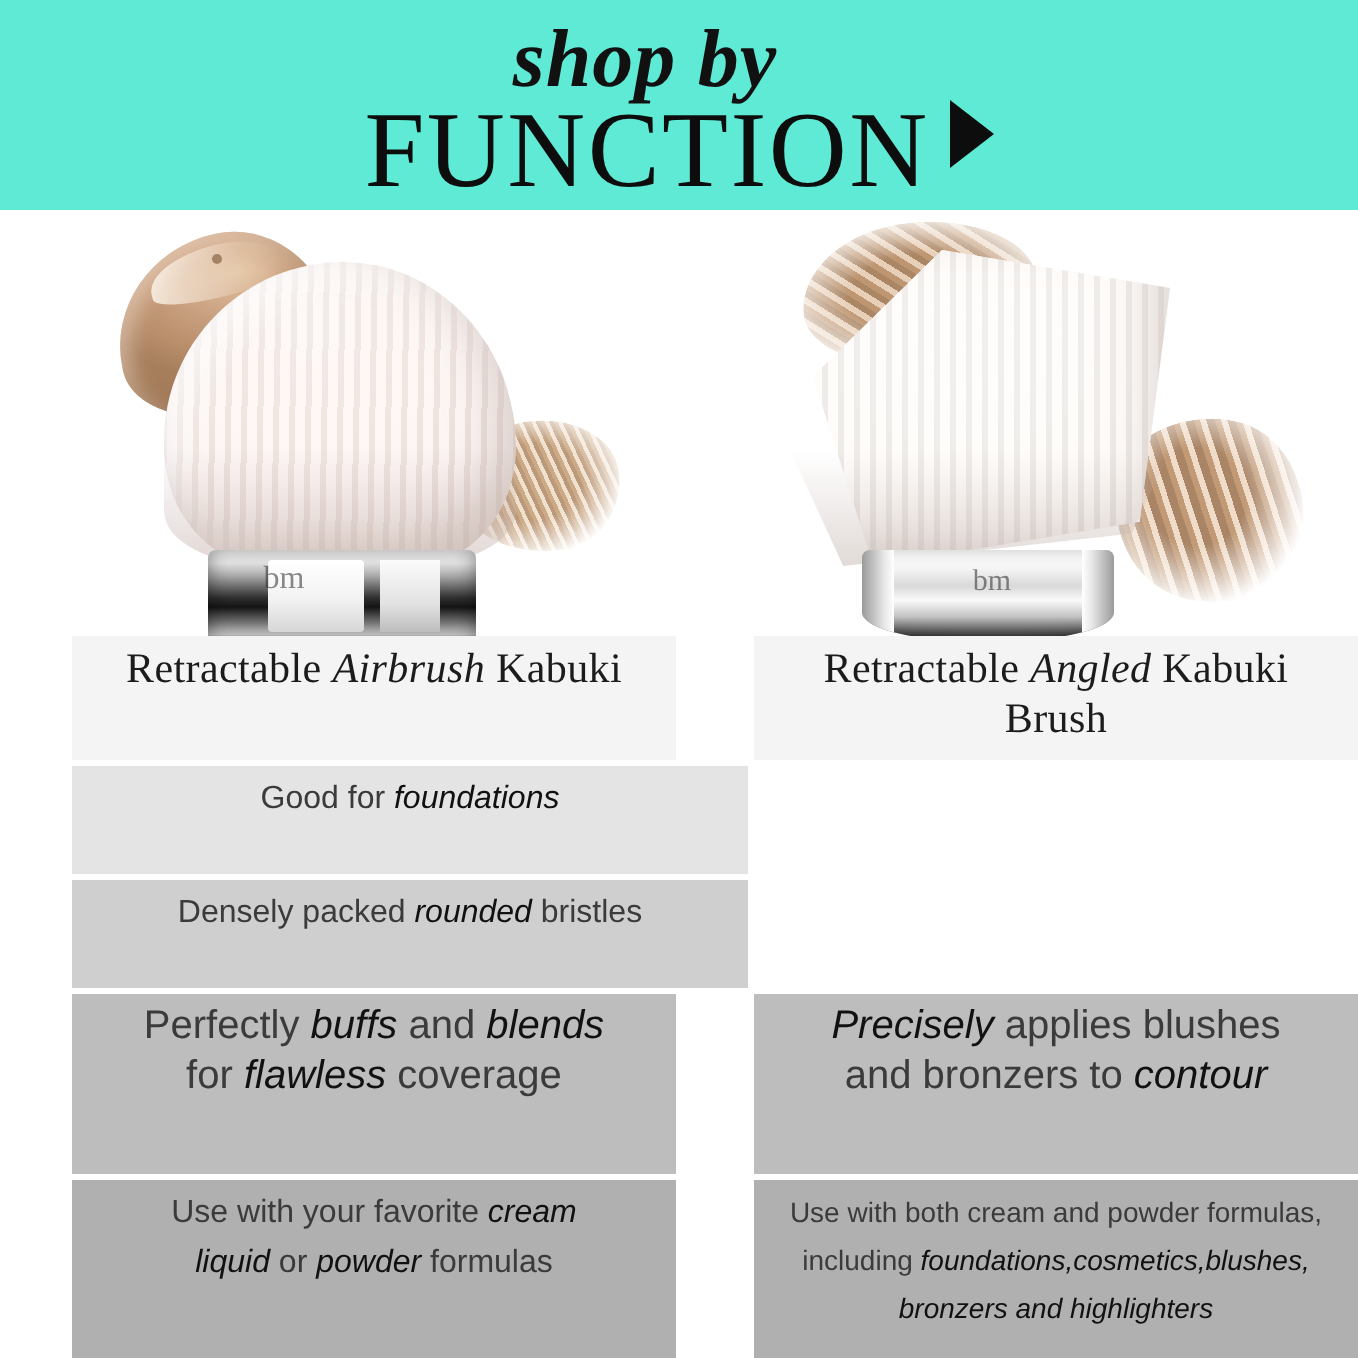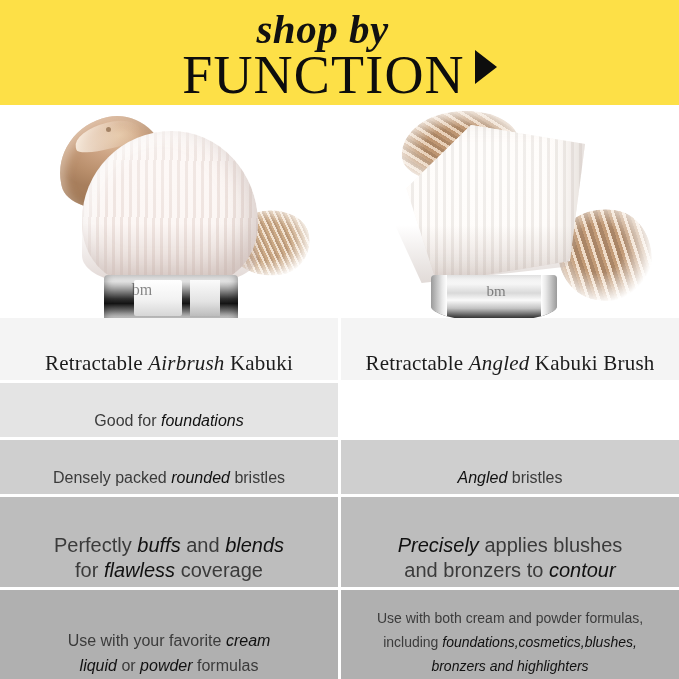--- a/index.html
+++ b/index.html
@@ -2,21 +2,21 @@
 <html><head>
 <meta charset="utf-8">
 <style>
   html,body{margin:0;padding:0;}
   body{
     width:679px;height:679px;overflow:hidden;
     background:#ffffff;
     font-family:"Liberation Sans", sans-serif;
     -webkit-font-smoothing:antialiased;
   }
-  .page{position:relative;width:679px;height:679px;background:#fde047;}
+  .page{position:relative;width:679px;height:679px;background:#5eead4;}
 
   
   .header{position:absolute;left:0;top:0;width:679px;height:118px;}
   .hdr-line1{
     position:absolute;left:0;top:6px;width:679px;
     text-align:center;
     font-family:"Liberation Serif", serif;
     font-style:italic;font-weight:700;
     font-size:41px;letter-spacing:0.5px;color:#111;
     line-height:46px;
@@ -179,24 +179,25 @@
     background:linear-gradient(270deg,#9a9a9a,#e8e8e8 70%, #ffffff);
   }
   .r-logo{left:140px;top:178px;width:34px;font-size:15px;line-height:17px;}
 
   
   .table{position:absolute;left:0;top:318px;width:679px;height:361px;background:#fff;}
   .trow{position:relative;width:679px;display:flex;}
   .tcell{
     box-sizing:border-box;
     width:338px;
-    display:flex;align-items:flex-end;justify-content:center;
+    display:flex;align-items:flex-start;justify-content:center;
     text-align:center;
     padding:4px 14px;
     color:#3b3b3b;
+    margin-left:36px;
   }
   .gutter{width:3px;background:#ffffff;flex:0 0 3px;}
   .rowgap{height:3px;background:#ffffff;width:679px;}
 
   .row1{height:62px;}
   .row1 .tcell{
     background:#f4f4f4;
     font-family:"Liberation Serif", serif;
     font-size:21px;color:#1c1c1c;letter-spacing:.2px;
   }
@@ -280,23 +281,20 @@
       </div>
       <div class="gutter"></div>
     </div>
     <div class="rowgap"></div>
 
     <div class="trow row3">
       <div class="tcell">
         <span class="ctext" id="r2-left">Densely packed <b>rounded</b> bristles</span>
       </div>
       <div class="gutter"></div>
-      <div class="tcell">
-        <span class="ctext" id="r2-right"><b>Angled</b> bristles</span>
-      </div>
     </div>
     <div class="rowgap"></div>
 
     <div class="trow row4">
       <div class="tcell">
         <span class="ctext" id="r3-left">Perfectly <b>buffs</b> and <b>blends</b><br>for <b>flawless</b> coverage</span>
       </div>
       <div class="gutter"></div>
       <div class="tcell">
         <span class="ctext" id="r3-right"><b>Precisely</b> applies blushes<br>and bronzers to <b>contour</b></span>

